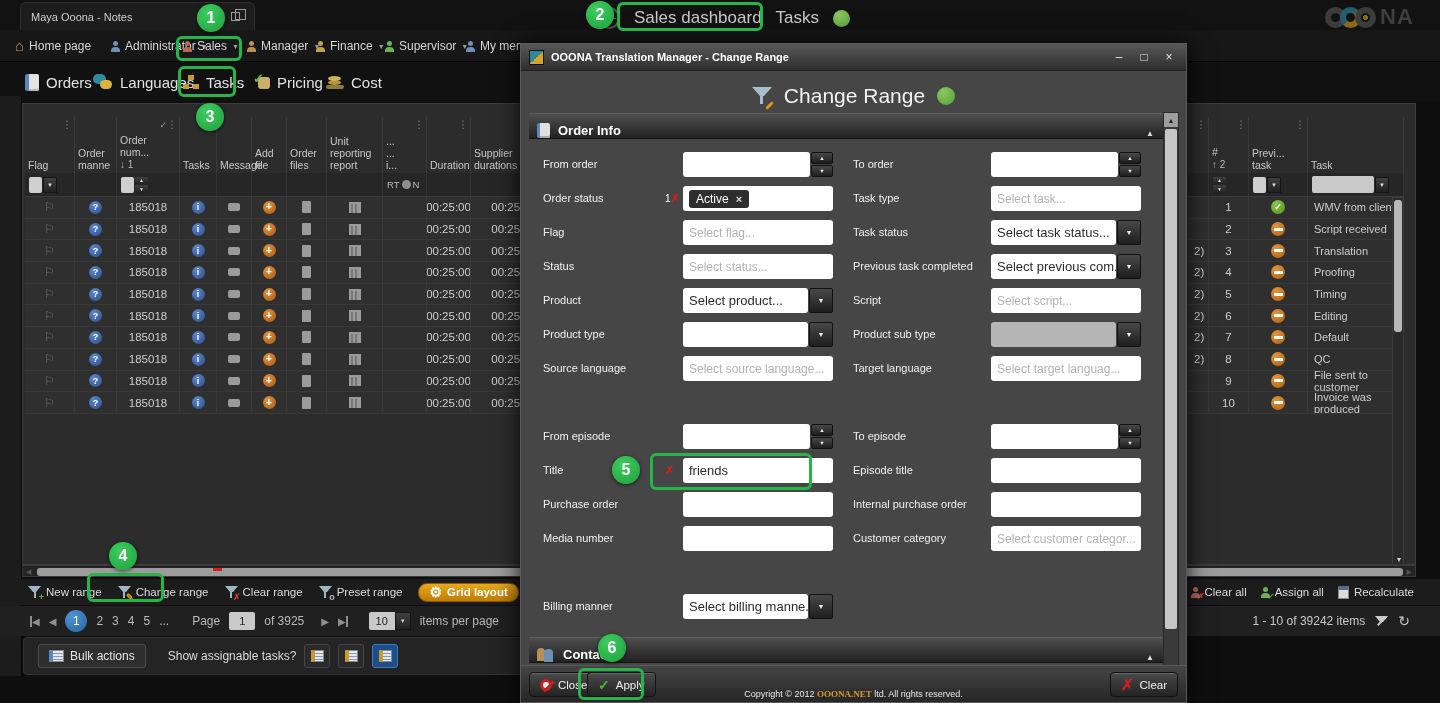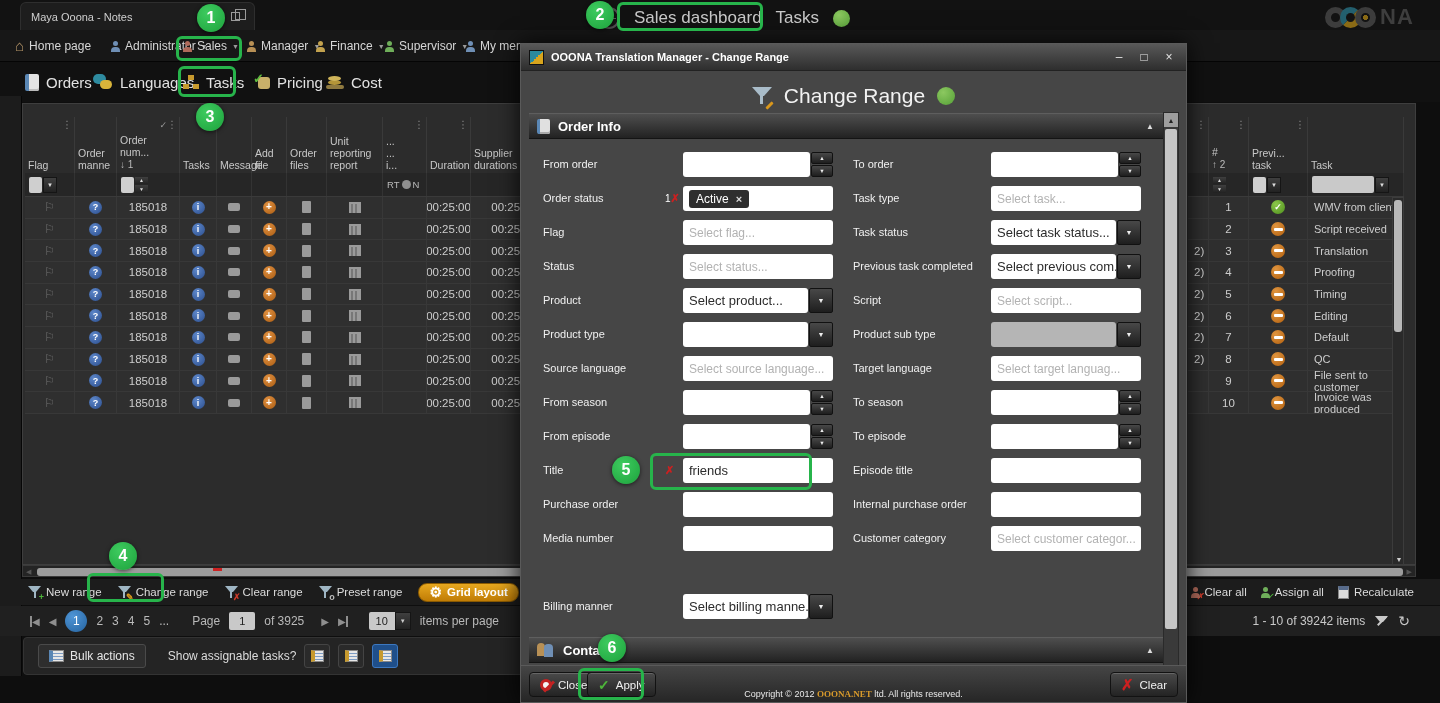--- a/index.html
+++ b/index.html
@@ -151,21 +151,21 @@
   .mtitle .txt { flex:1; color:#fff; font-size:11px; font-weight:bold; }
   .wbtn { color:#e3e3e3; font-size:12px; width:18px; text-align:center; }
   .mheading { position:absolute; left:0; top:40px; width:100%; display:flex; align-items:center; justify-content:center; gap:12px; color:#f2f2f2; font-size:21px; }
   .bigfunnel { position:relative; width:20px; height:20px; }
   .bigfunnel::before { content:""; position:absolute; left:0; top:1px; width:4px; border-left:8px solid transparent; border-right:8px solid transparent; border-top:9px solid #a9bcc9; }
   .bigfunnel::after { content:""; position:absolute; left:8.5px; top:8px; width:3px; height:10px; background:#a9bcc9; }
   .bigfunnel .pencil { position:absolute; right:-2px; bottom:-1px; width:9px; height:3px; background:#d9971c; transform:rotate(-45deg); border-radius:1px; }
   .mhelp { width:18px; height:18px; border-radius:50%; background:radial-gradient(circle at 35% 30%, #8cc860, #55a037); }
 
   .msection { position:absolute; left:8px; width:635px; height:26px; background:linear-gradient(#4e4e4e,#222); border-top:1px solid #5e5e5e; border-bottom:1px solid #141414;
-              display:flex; align-items:center; gap:8px; padding:0 8px; color:#fff; font-size:13px; font-weight:bold; }
+              display:flex; align-items:flex-end; gap:8px; padding:0 8px; color:#fff; font-size:13px; font-weight:bold; }
   .msection .col { position:absolute; right:10px; color:#ddd; font-size:8px; }
   .i-note { width:13px; height:15px; background:#e0e0e0; border-radius:2px; border-left:3px solid #5a87b5; box-shadow:inset 0 -2px 0 #aaa; }
   .i-people { position:relative; width:18px; height:14px; }
   .i-people::before { content:""; position:absolute; left:0; top:0; width:8px; height:13px; background:#b89055; border-radius:4px 4px 0 0; }
   .i-people::after { content:""; position:absolute; left:7px; top:1px; width:9px; height:13px; background:#6f8fb5; border-radius:4px 4px 0 0; }
 
   .mform { position:absolute; left:0; top:102px; width:645px; height:534px; overflow:hidden; }
   .form-row { position:absolute; left:0; width:100%; height:26px; }
   .f-label { position:absolute; left:22px; top:6px; color:#f0f0f0; font-size:11px; }
   .f-label.right { left:332px; }
@@ -1063,38 +1063,20 @@
               <span class="ph">Select source language...</span>
             </div>
           </div>
           <span class="f-label right">Target language</span>
           <div class="f-field right">
             <div class="inp">
               <span class="ph">Select target languag...</span>
             </div>
           </div>
         </div>
-        <div class="form-row" style="top: 244px;">
-          <span class="f-label">From season</span>
-          <div class="f-field">
-            <div class="inp"></div>
-            <div class="fb-col">
-              <b>▲</b>
-              <b>▼</b>
-            </div>
-          </div>
-          <span class="f-label right">To season</span>
-          <div class="f-field right">
-            <div class="inp"></div>
-            <div class="fb-col">
-              <b>▲</b>
-              <b>▼</b>
-            </div>
-          </div>
-        </div>
         <div class="form-row" style="top: 278px;">
           <span class="f-label">From episode</span>
           <div class="f-field">
             <div class="inp"></div>
             <div class="fb-col">
               <b>▲</b>
               <b>▼</b>
             </div>
           </div>
           <span class="f-label right">To episode</span>

